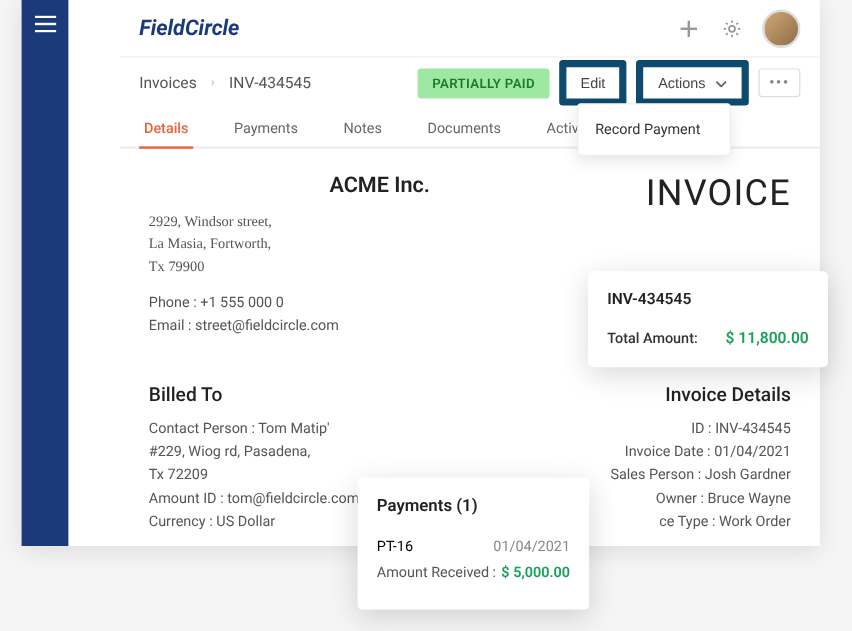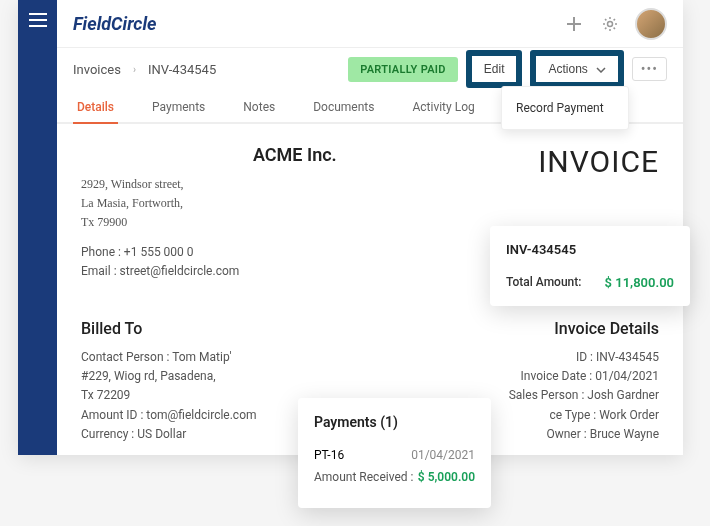--- a/index.html
+++ b/index.html
@@ -1,34 +1,34 @@
 <!DOCTYPE html>
 <html><head>
   <meta charset="utf-8">
   <style>
     * { margin: 0; padding: 0; box-sizing: border-box; }
     body { font-family: -apple-system, BlinkMacSystemFont, 'Segoe UI', Roboto, Arial, sans-serif; background: #f5f5f5; width: 710px; height: 526px; position: relative; overflow: hidden; }
     .app { display: flex; width: 665px; height: 455px; background: #fff; border-radius: 6px; box-shadow: 0 4px 20px rgba(0,0,0,0.1); position: absolute; top: 0; left: 18px; }
     .sidebar-nav { width: 39px; background: #1a3a7a; display: flex; justify-content: center; padding-top: 12px; }
     .hamburger { color: #fff; cursor: pointer; }
-    .main { flex: 1; background: #fff; display: flex; flex-direction: column; }
+    .main { flex: 1; background: #fff; display: flex; flex-direction: column; margin-left: 43px; }
     .topbar { height: 48px; display: flex; align-items: center; padding: 0 16px; border-bottom: 1px solid #eee; }
     .brand { font-weight: 700; font-size: 18px; color: #1a3a7a; font-style: italic; }
     .topbar-right { margin-left: auto; display: flex; align-items: center; gap: 14px; }
     .icon-btn { width: 22px; height: 22px; cursor: pointer; color: #888; display: flex; align-items: center; justify-content: center; }
     .avatar { width: 32px; height: 32px; border-radius: 50%; border: 2px solid #ddd; background: linear-gradient(135deg,#d4a574,#8b6f47); cursor: pointer; }
     .subbar { height: 42px; display: flex; align-items: center; padding: 0 16px; gap: 12px; position: relative; }
     .breadcrumb { display: flex; align-items: center; gap: 12px; color: #555; font-size: 13px; }
     .breadcrumb-sep { color: #aaa; font-size: 10px; }
     .subbar-right { margin-left: auto; display: flex; align-items: center; gap: 8px; }
     .badge { background: #9fe8a4; color: #1a7a2e; font-size: 11px; font-weight: 600; padding: 6px 12px; border-radius: 3px; letter-spacing: 0.3px; }
     .btn { border: 6px solid #0c4a6e; background: #fff; color: #444; font-size: 12px; padding: 6px 12px; border-radius: 3px; cursor: pointer; }
     .btn-dropdown { display: flex; align-items: center; gap: 8px; }
     .more-btn { border: 1px solid #ddd; background: #fff; padding: 4px 8px; border-radius: 3px; cursor: pointer; color: #888; font-size: 14px; letter-spacing: 1px; line-height: 1; }
-    .actions-dropdown { position: absolute; top: 38px; right: 54px; background: #fff; border: 1px solid #eee; box-shadow: 0 4px 12px rgba(0,0,0,0.1); border-radius: 3px; padding: 8px 0; z-index: 10; min-width: 128px; }
+    .actions-dropdown { position: absolute; top: 38px; right: 74px; background: #fff; border: 1px solid #eee; box-shadow: 0 4px 12px rgba(0,0,0,0.1); border-radius: 3px; padding: 8px 0; z-index: 10; min-width: 128px; }
     .dropdown-item { padding: 6px 14px; font-size: 12px; color: #333; cursor: pointer; }
     .tabs { display: flex; border-bottom: 2px solid #eee; padding: 0 16px; gap: 30px; }
     .tab { font-size: 12px; color: #666; padding: 10px 4px 8px; cursor: pointer; border-bottom: 2px solid transparent; margin-bottom: -2px; }
     .tab.active { color: #e8643c; border-bottom-color: #e8643c; font-weight: 500; }
     .content { flex: 1; padding: 20px 24px; display: flex; justify-content: space-between; overflow: hidden; }
     .left-col { flex: 1; font-size: 12px; color: #555; }
     .right-col { text-align: right; font-size: 12px; color: #555; }
     .invoice-title { font-size: 30px; font-weight: 400; letter-spacing: 1px; color: #222; margin-bottom: 8px; }
     .company-name { font-size: 18px; font-weight: 600; color: #222; margin-bottom: 10px; text-align: center; }
     .addr-line { line-height: 1.6; font-family: Liberation Serif, serif; }
@@ -130,22 +130,22 @@
           <div class="detail-line">Currency : US Dollar</div>
         </div>
       </div>
       <div class="right-col">
         <div class="invoice-title">INVOICE</div>
         <div class="invoice-details-section">
           <div class="section-title">Invoice Details</div>
           <div class="detail-line">ID : INV-434545</div>
           <div class="detail-line">Invoice Date : 01/04/2021</div>
           <div class="detail-line">Sales Person : Josh Gardner</div>
+          <div class="detail-line">Owner : Bruce Wayne</div>
           <div class="detail-line">ce Type : Work Order</div>
-          <div class="detail-line">Owner : Bruce Wayne</div>
         </div>
       </div>
     </div>
   </div>
 </div>
 
 <div class="popup1">
   <div class="popup1-title">INV-434545</div>
   <div class="popup1-row">
     <span class="popup1-label">Total Amount:</span>

